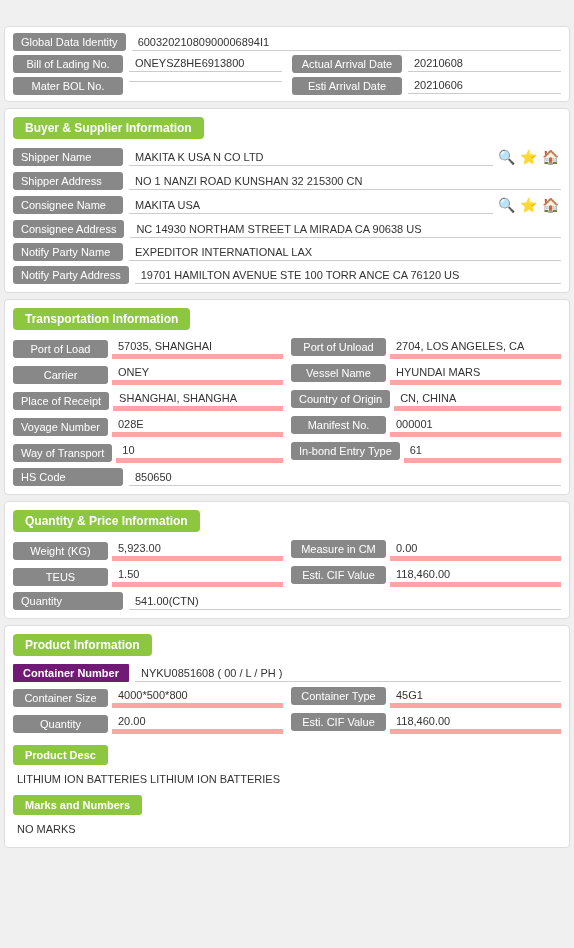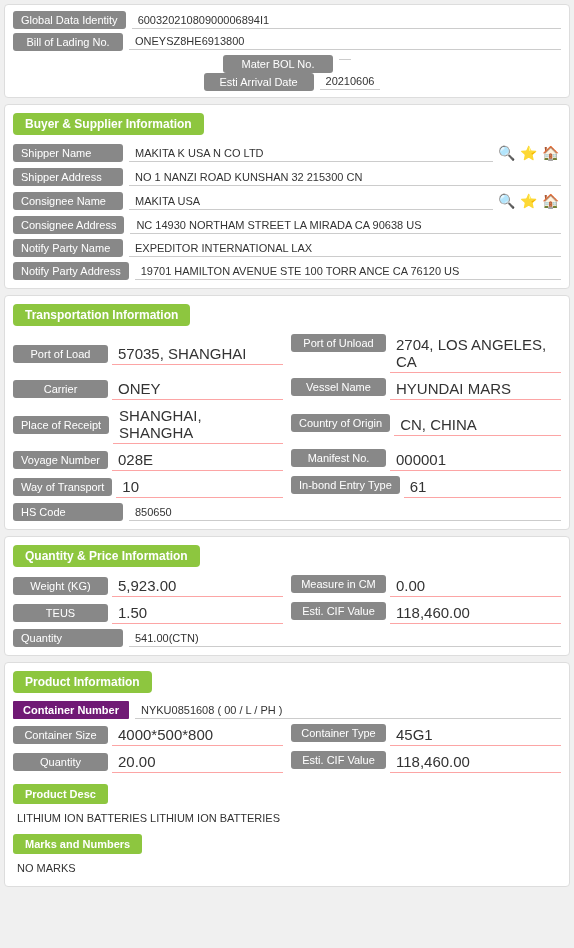--- a/index.html
+++ b/index.html
@@ -5,36 +5,37 @@
     * { box-sizing: border-box; margin: 0; padding: 0; }
     body {
       font-family: Arial, sans-serif;
       font-size: 12px;
       background: #f0f0f0;
       width: 574px;
     }
     .page {
       background: #f0f0f0;
       padding: 4px;
+      margin-top: 22px;
     }
 
     
     .top-section {
       background: #fff;
       border: 1px solid #ddd;
       border-radius: 4px;
       padding: 6px 8px;
       margin-bottom: 6px;
     }
     .field-row {
       display: flex;
       align-items: center;
       margin-bottom: 4px;
     }
-    .field-row:last-child { margin-bottom: 0; flex-direction: column; }
+    .field-row:last-child { margin-bottom: 0; }
     .field-label {
       background: #888;
       color: #fff;
       border-radius: 3px;
       padding: 3px 8px;
       font-size: 11px;
       white-space: nowrap;
       min-width: 110px;
       text-align: center;
     }
@@ -147,23 +148,23 @@
       color: #fff;
       border-radius: 3px;
       padding: 3px 8px;
       font-size: 11px;
       white-space: nowrap;
       min-width: 95px;
       text-align: center;
     }
     .col-value {
       flex: 1;
-      border-bottom: 1px solid #fca5a5;
+      border-bottom: 5px solid #fca5a5;
       padding: 2px 6px;
-      font-size: 15px;
+      font-size: 11px;
       color: #333;
       margin-left: 4px;
     }
 
     
     .container-btn {
       background: #701a75;
       color: #fff;
       border: none;
       border-radius: 1px;
@@ -203,20 +204,24 @@
 
   <div class="top-section">
     <div class="field-row">
       <span class="field-label">Global Data Identity</span>
       <span class="field-value">60032021080900006894I1</span>
     </div>
     <div class="field-row">
       <div class="field-pair">
         <span class="field-label">Bill of Lading No.</span>
         <span class="field-value">ONEYSZ8HE6913800</span>
+      </div>
+      <div class="field-pair">
+        <span class="field-label">Actual Arrival Date</span>
+        <span class="field-value">20210608</span>
       </div>
     </div>
     <div class="field-row">
       <div class="field-pair">
         <span class="field-label">Mater BOL No.</span>
         <span class="field-value"></span>
       </div>
       <div class="field-pair">
         <span class="field-label">Esti Arrival Date</span>
         <span class="field-value">20210606</span>

